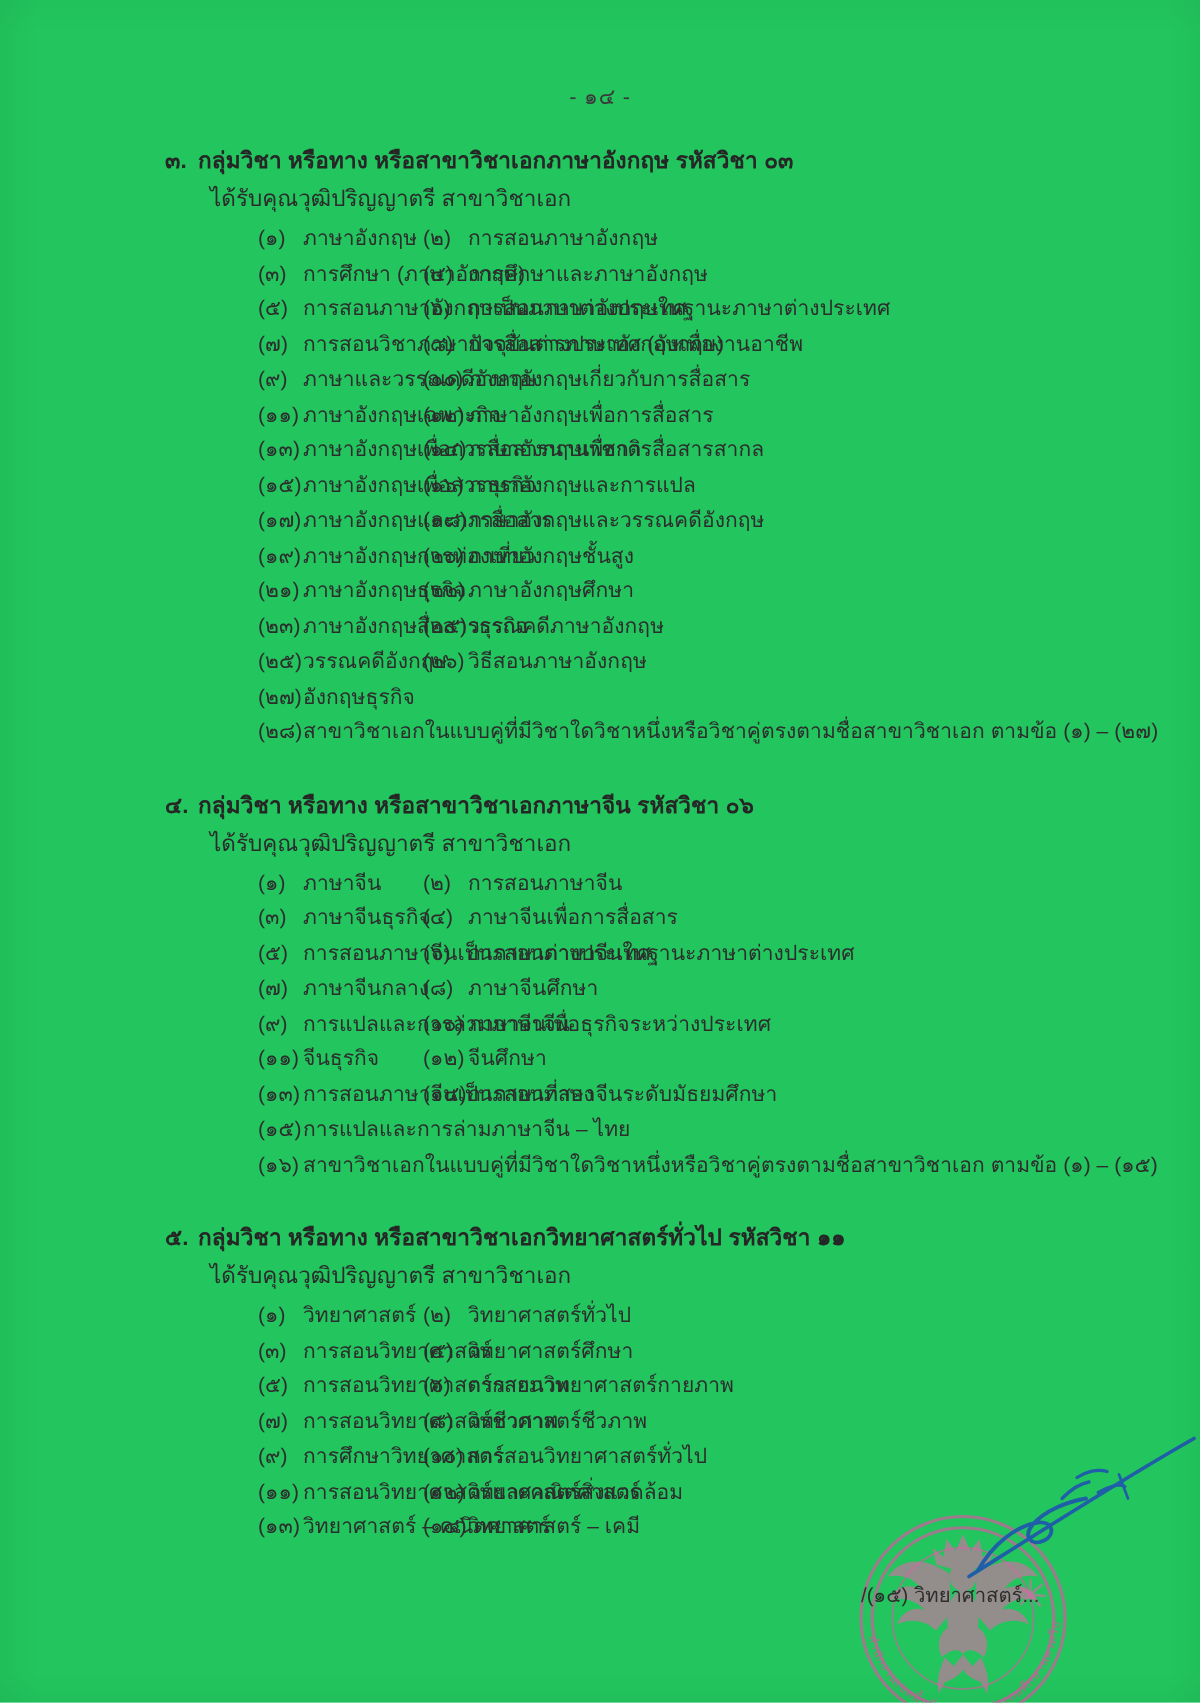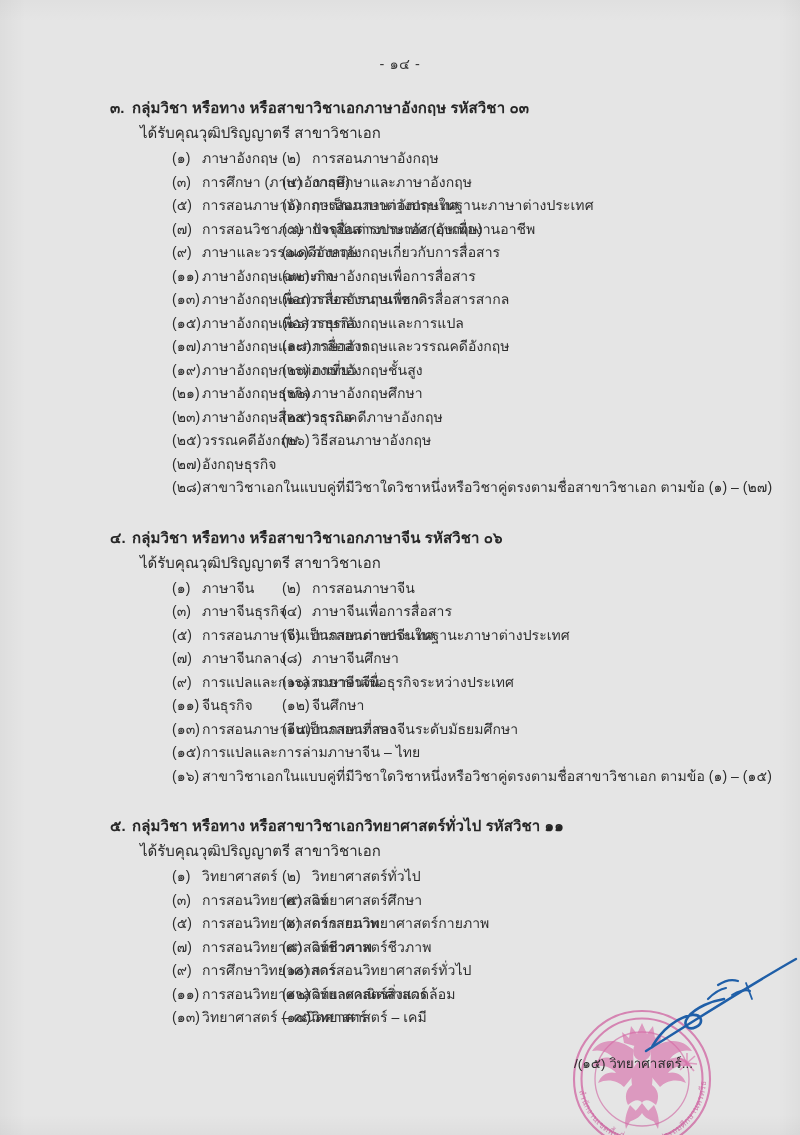--- a/index.html
+++ b/index.html
@@ -11,21 +11,21 @@
     height: 1135px;
     background: #ffffff;
     font-family: "Liberation Sans", "DejaVu Sans", sans-serif;
     color: #2b2b2b;
     overflow: hidden;
     position: relative;
   }
   .page {
     position: absolute;
     inset: 0;
-    background: #e5e5e5;
+    background: #22c55e;
   }
   
   .page::after {
     content: "";
     position: absolute;
     inset: 0;
     pointer-events: none;
     background:
       linear-gradient(to right, rgba(0,0,0,0.035) 0px, rgba(0,0,0,0) 26px),
       linear-gradient(to left, rgba(0,0,0,0.03) 0px, rgba(0,0,0,0) 22px),

